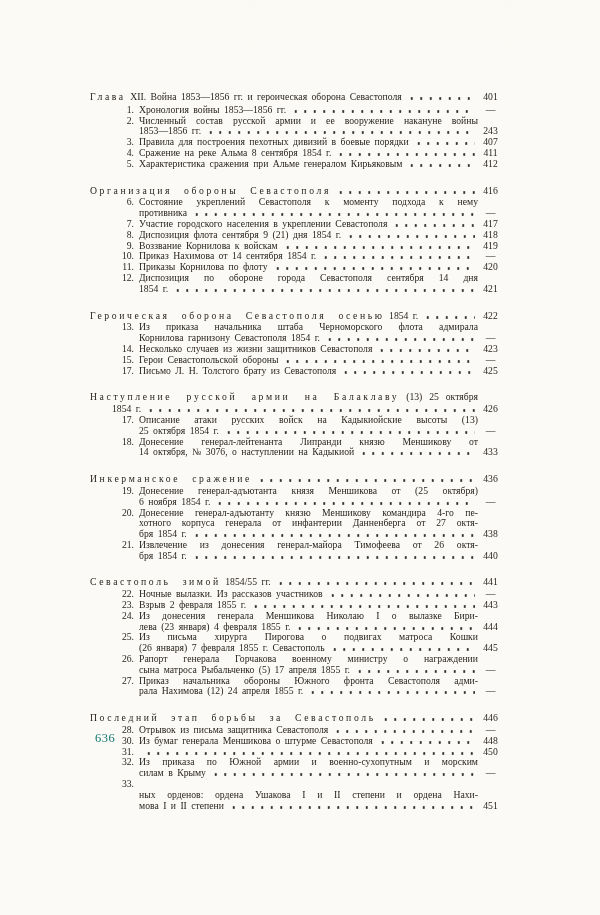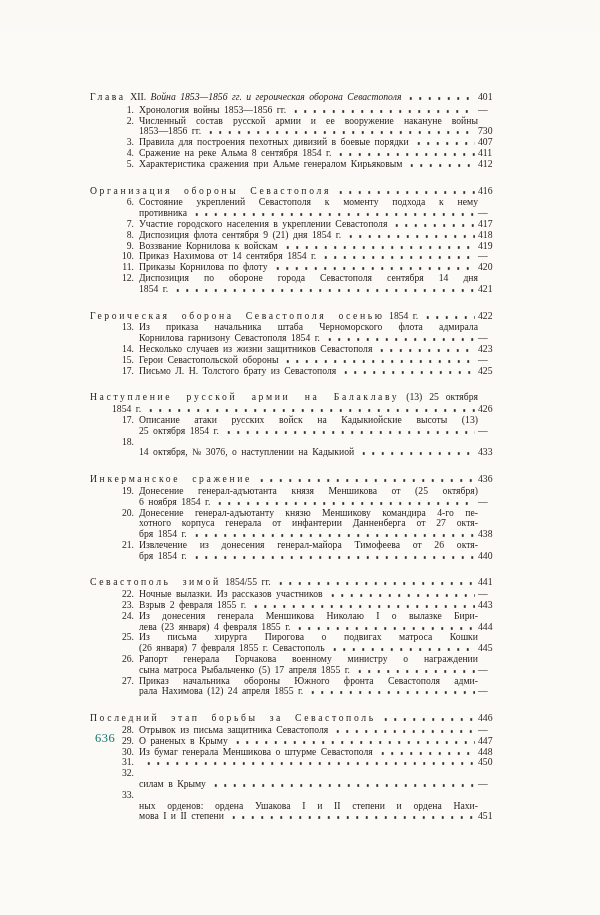--- a/index.html
+++ b/index.html
@@ -17,27 +17,27 @@
   .row{display:flex;align-items:baseline}
   .row.s{margin-top:16px;margin-bottom:1px}
   .row.ch{margin-bottom:2px}
   .num{flex:none;width:44px;padding-right:5px;text-align:right;box-sizing:content-box}
   .gap-i{flex:none;width:49px}
   .gap-s{flex:none;width:22px}
   .txt{flex:none;max-width:339px}
   .row.ch .txt,.row.s .txt{max-width:388px}
   .txt.j{flex:1;max-width:none;text-align:justify;text-align-last:justify}
   .sp{letter-spacing:2.6px;word-spacing:7px}
-  .it{font-style:italic}
+  .it{}
   .lead{
     flex:1;min-width:9px;height:3px;margin:0 3px 0 5px;align-self:baseline;
     background-image:radial-gradient(circle,#35302a 1.05px,rgba(0,0,0,0) 1.4px);
     background-size:9.5px 3px;background-repeat:repeat-x;background-position:0 100%;
   }
-  .pg{flex:none;width:25px;text-align:left;white-space:nowrap}
+  .pg{flex:none;width:25px;text-align:center;white-space:nowrap}
   .folio{position:absolute;left:95px;top:731px;font-size:12.5px;letter-spacing:.5px;color:#0f766e}
 </style>
 </head>
 <body>
 
 <div class="sheet"></div>
 
 <div class="toc">
     <div class="row ch">
       <span class="txt"><span class="sp">Глава</span><span class=""> XII. </span><span class="it">Война 1853—1856 гг. и героическая оборона Севастополя</span></span>
@@ -52,21 +52,21 @@
     </div>
     <div class="row i">
       <span class="num">2.</span>
       <span class="txt j">Численный состав русской армии и ее вооружение накануне войны</span>
       <span class="pg"></span>
     </div>
     <div class="row c">
       <span class="gap-i"></span>
       <span class="txt">1853—1856 гг.</span>
       <span class="lead"></span>
-      <span class="pg">730</span>
+      <span class="pg">243</span>
     </div>
     <div class="row i">
       <span class="num">3.</span>
       <span class="txt">Правила для построения пехотных дивизий в боевые порядки</span>
       <span class="lead"></span>
       <span class="pg">407</span>
     </div>
     <div class="row i">
       <span class="num">4.</span>
       <span class="txt">Сражение на реке Альма 8 сентября 1854 г.</span>
@@ -186,20 +186,21 @@
       <span class="pg"></span>
     </div>
     <div class="row c">
       <span class="gap-i"></span>
       <span class="txt">25 октября 1854 г.</span>
       <span class="lead"></span>
       <span class="pg">—</span>
     </div>
     <div class="row i">
       <span class="num">18.</span>
+      <span class="txt j">Донесение генерал-лейтенанта Липранди князю Меншикову от</span>
       <span class="pg"></span>
     </div>
     <div class="row c">
       <span class="gap-i"></span>
       <span class="txt">14 октября, № 3076, о наступлении на Кадыкиой</span>
       <span class="lead"></span>
       <span class="pg">433</span>
     </div>
     <div class="row s">
       <span class="txt"><span class="sp">Инкерманское сражение</span></span>
@@ -310,38 +311,33 @@
       <span class="lead"></span>
       <span class="pg">446</span>
     </div>
     <div class="row i">
       <span class="num">28.</span>
       <span class="txt">Отрывок из письма защитника Севастополя</span>
       <span class="lead"></span>
       <span class="pg">—</span>
     </div>
     <div class="row i">
-      <span class="num">29.</span>
-      <span class="txt">О раненых в Крыму</span>
-      <span class="lead"></span>
-      <span class="pg">447</span>
-    </div>
-    <div class="row i">
       <span class="num">30.</span>
       <span class="txt">Из бумаг генерала Меншикова о штурме Севастополя</span>
       <span class="lead"></span>
       <span class="pg">448</span>
     </div>
     <div class="row i">
       <span class="num">31.</span>
       <span class="lead"></span>
       <span class="pg">450</span>
     </div>
     <div class="row i">
       <span class="num">32.</span>
+      <span class="txt j">Из приказа по Южной армии и военно-сухопутным и морским</span>
       <span class="pg"></span>
     </div>
     <div class="row c">
       <span class="gap-i"></span>
       <span class="txt">силам в Крыму</span>
       <span class="lead"></span>
       <span class="pg">—</span>
     </div>
     <div class="row i">
       <span class="num">33.</span>

